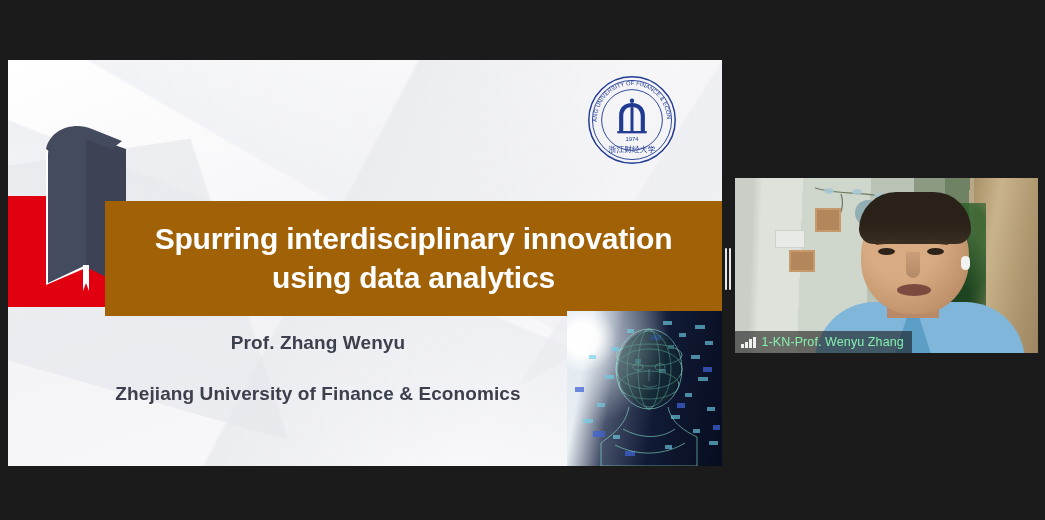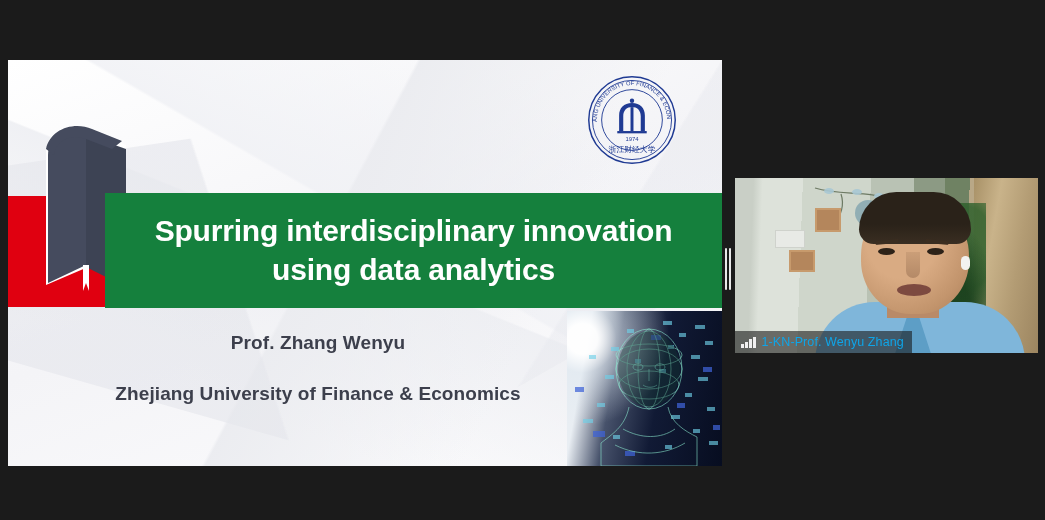--- a/index.html
+++ b/index.html
@@ -36,22 +36,22 @@
   }
 
   
   .redblock { position:absolute; left:0; top:136px; width:97px; height:111px; background:#e00010; }
 
   
   .book { position:absolute; left:18px; top:55px; width:110px; height:200px; }
 
   
   .titleband {
-    position:absolute; left:97px; top:133px; width:617px; height:115px;
-    background:#15803d;
+    position:absolute; left:97px; top:141px; width:617px; height:115px;
+    background:#a16207;
     display:flex; align-items:center; justify-content:center;
   }
   .slide-title {
     color:#ffffff; font-size:30px; font-weight:bold; line-height:1.28;
     text-align:center; letter-spacing:-.2px; padding:0 18px;
     font-family:"Liberation Sans", sans-serif;
   }
 
   
   .seal { position:absolute; right:44px; top:14px; width:92px; height:92px; }
@@ -126,21 +126,21 @@
     position:absolute; left:0; bottom:0; height:22px; padding:0 8px 0 6px;
     display:flex; align-items:center; gap:6px;
     background:rgba(20,20,20,.58);
   }
   .bars { display:flex; align-items:flex-end; gap:1.5px; height:11px; }
   .bars span { width:2.5px; background:#f0f0f0; }
   .bars span:nth-child(1){ height:4px; }
   .bars span:nth-child(2){ height:6px; }
   .bars span:nth-child(3){ height:8.5px; }
   .bars span:nth-child(4){ height:11px; }
-  .label-txt { color:#0ea5e9; font-size:12.5px; letter-spacing:.1px; white-space:nowrap; }
+  .label-txt { color:#86efac; font-size:12.5px; letter-spacing:.1px; white-space:nowrap; }
 </style>
 </head>
 <body>
 
 <div id="app">
 
   <div class="slide">
     <div class="poly"></div>
 
     <div class="redblock"></div>

